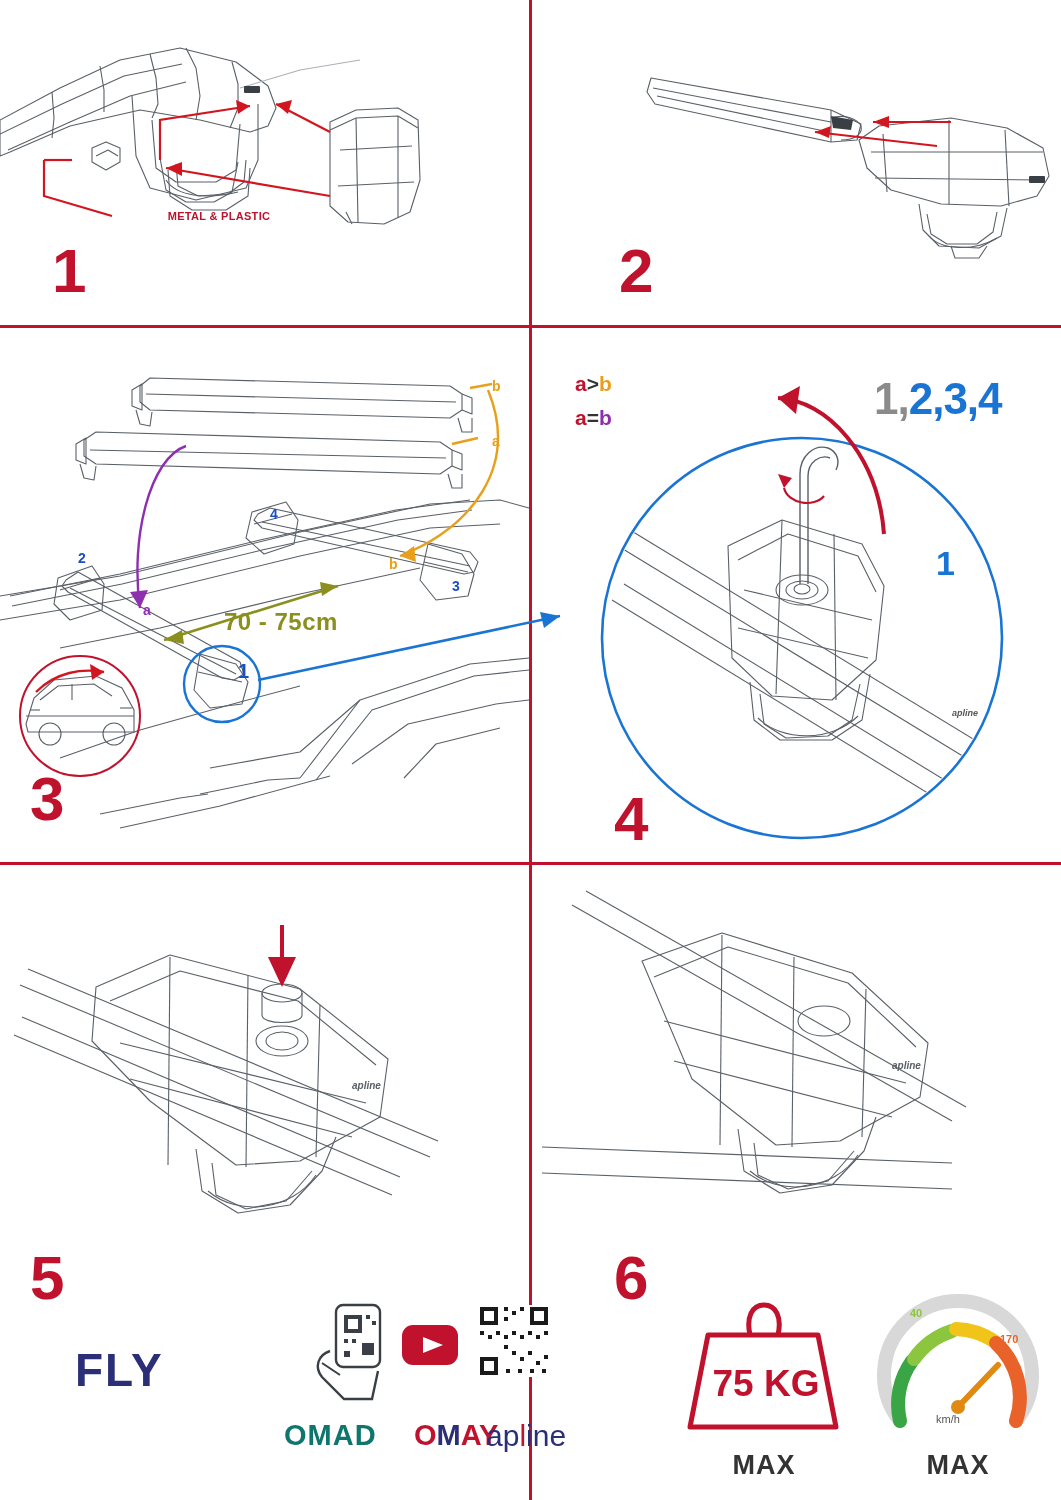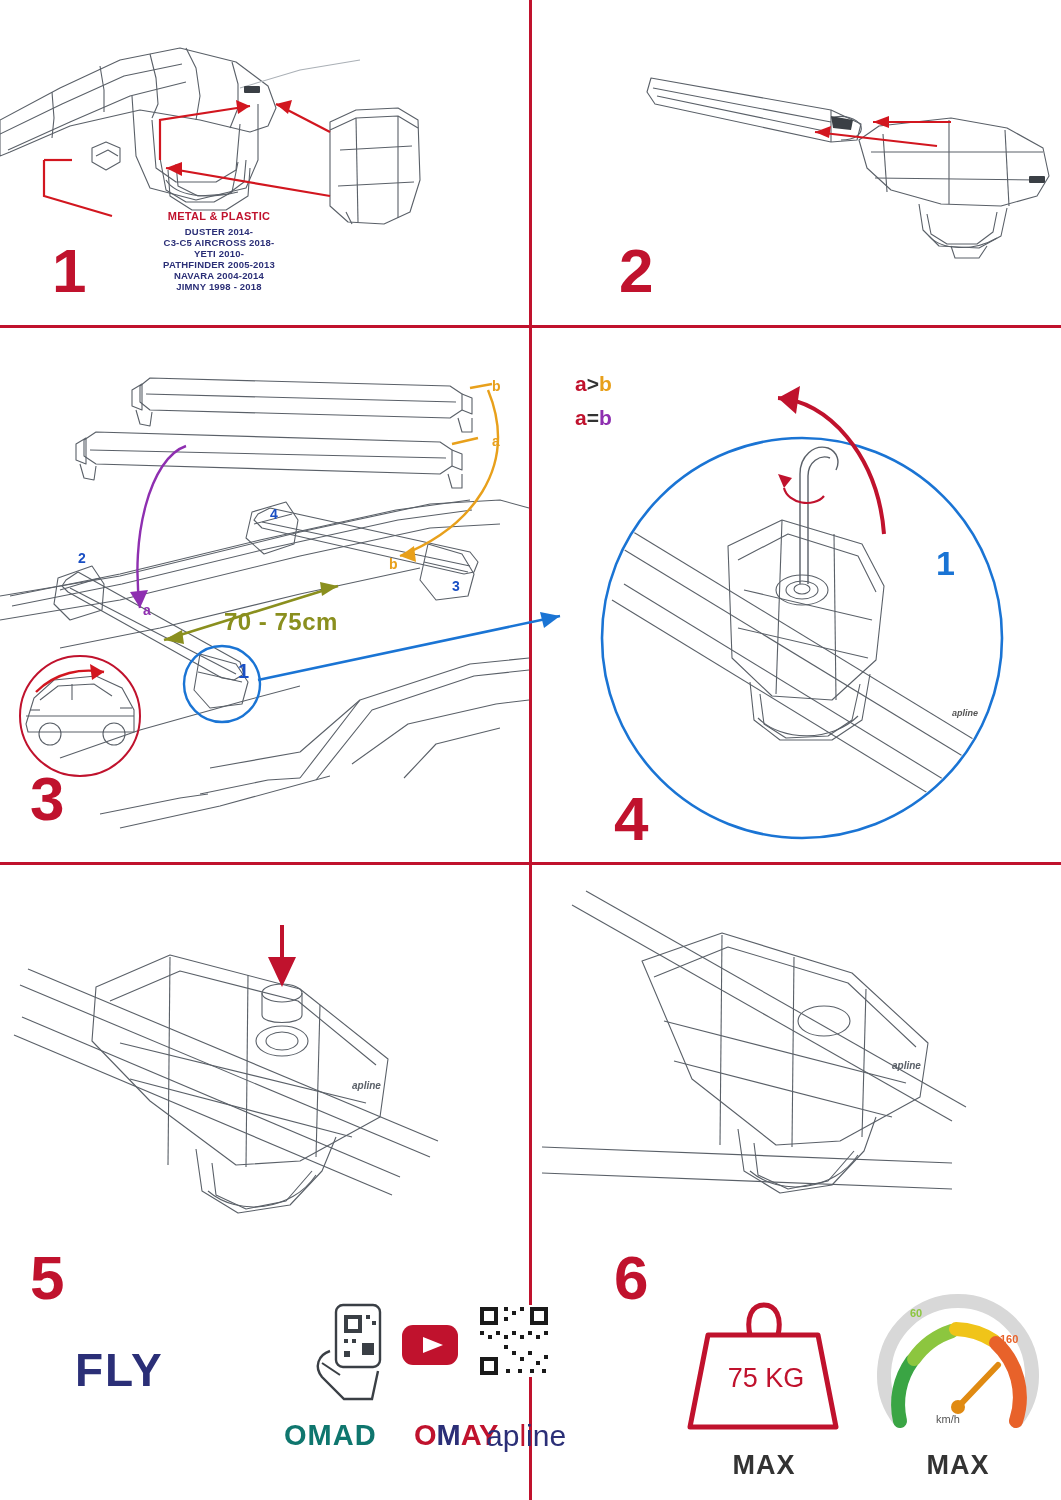--- a/index.html
+++ b/index.html
@@ -32,21 +32,21 @@
   .brand-acc{position:absolute;font-weight:700;font-size:30px;letter-spacing:-.5px;}
   .brand-acc .dk{color:#2b2f77;}
   .brand-acc .rd{color:#c0122d;}
   .brand-omad{position:absolute;color:#0f766e;font-weight:700;font-size:29px;letter-spacing:1px;}
   .brand-omay{position:absolute;font-weight:700;font-size:29px;letter-spacing:0px;margin-left:32px;}
   .brand-omay .rd{color:#c0122d;}
   .brand-omay .dk{color:#2b2f77;}
   .brand-apline{position:absolute;font-weight:400;font-size:30px;color:#2b2f77;letter-spacing:0px;}
   .brand-apline .rd{color:#c0122d;}
   .maxlbl{position:absolute;color:#333;font-weight:700;font-size:27px;letter-spacing:1px;}
-  .kgtxt{position:absolute;color:#c0122d;font-weight:400;font-size:27px;letter-spacing:0px;}
+  .kgtxt{position:absolute;color:#c0122d;font-weight:700;font-size:37px;letter-spacing:0px;}
   .spd-t{position:absolute;font-weight:700;font-size:11px;}
   .kmh{position:absolute;color:#555;font-weight:400;font-size:11px;}
   .apl-badge{position:absolute;color:#555;font-size:9px;font-weight:700;font-style:italic;}
 </style>
 </head>
 <body>
 
 <div class="page">
 
   <div class="hr" style="top:325px;"></div>
@@ -102,28 +102,20 @@
           <path d="M276 104 L292 100 L288 114 Z"></path>
           <path d="M166 168 L182 162 L182 176 Z"></path>
           <path d="M250 106 L236 100 L238 114 Z"></path>
         </g>
         <g fill="#3a3f45">
           <rect x="244" y="86" width="16" height="7" rx="1"></rect>
         </g>
       </svg>
     </div>
     <div class="metal-title" style="left:129px;top:210px;width:180px;">METAL &amp; PLASTIC</div>
-    <div class="metal-list" style="left:109px;top:226px;width:220px;">
-      <div>DUSTER 2014-</div>
-      <div>C3-C5 AIRCROSS 2018-</div>
-      <div>YETI 2010-</div>
-      <div>PATHFINDER 2005-2013</div>
-      <div>NAVARA 2004-2014</div>
-      <div>JIMNY 1998 - 2018</div>
-    </div>
     <div class="stepnum" style="left:52px;top:240px;">1</div>
   </div>
 
   <div class="panel" style="left:531px;top:0;width:530px;height:325px;">
     <div class="svgwrap">
       <svg width="530" height="325" viewBox="0 0 530 325">
         <g fill="none" stroke="#5a6068" stroke-width="1.1" stroke-linejoin="round">
 
           <path d="M120 78 L300 110 L330 124 L326 140 L300 142 L124 104 L116 92 Z"></path>
           <path d="M122 88 L300 122"></path>
@@ -316,20 +308,23 @@
           <path d="M268 256 L268 146 C268 128 282 116 296 120 C306 124 308 134 304 142"></path>
           <path d="M276 256 L276 148 C276 134 288 126 298 130"></path>
         </g>
 
         <path d="M252 160 C256 176 282 180 292 168" fill="none" stroke="#c0122d" stroke-width="2.2"></path>
         <path d="M252 160 L246 146 L260 150 Z" fill="#c0122d"></path>
 
         <path d="M352 206 C346 126 294 72 246 70" fill="none" stroke="#c0122d" stroke-width="4"></path>
         <path d="M246 70 L268 58 L264 86 Z" fill="#c0122d"></path>
       </svg>
+    </div>
+    <div class="bignum" style="left:342px;top:46px;">
+      <span class="g">1,</span><span class="bl">2,3,4</span>
     </div>
     <div class="circ1" style="left:404px;top:216px;">1</div>
     <div class="apl-badge" style="left:420px;top:380px;">apline</div>
     <div class="stepnum" style="left:82px;top:460px;">4</div>
   </div>
 
   <div class="panel" style="left:0;top:865px;width:529px;height:635px;">
     <div class="svgwrap">
       <svg width="529" height="400" viewBox="0 0 529 400">
         <g fill="none" stroke="#5a6068" stroke-width="1.1" stroke-linejoin="round">
@@ -478,17 +473,17 @@
           <circle cx="426" cy="542" r="7" fill="#e08a12"></circle>
           <path d="M426 542 L466 500" stroke="#e08a12" stroke-width="6" stroke-linecap="round" fill="none"></path>
         </g>
       </svg>
     </div>
 
     <div class="kgtxt" style="left:179px;top:498px;width:110px;text-align:center;">75 KG</div>
     <div class="maxlbl" style="left:182px;top:585px;width:100px;text-align:center;">MAX</div>
     <div class="maxlbl" style="left:376px;top:585px;width:100px;text-align:center;">MAX</div>
     <div class="kmh" style="left:404px;top:548px;">km/h</div>
-    <div class="spd-t" style="left:378px;top:442px;color:#8cc63f;">60</div>
-    <div class="spd-t" style="left:468px;top:468px;color:#e8622a;">160</div>
+    <div class="spd-t" style="left:378px;top:442px;color:#8cc63f;">40</div>
+    <div class="spd-t" style="left:468px;top:468px;color:#e8622a;">170</div>
   </div>
 
 </div>
 
 </body></html>

